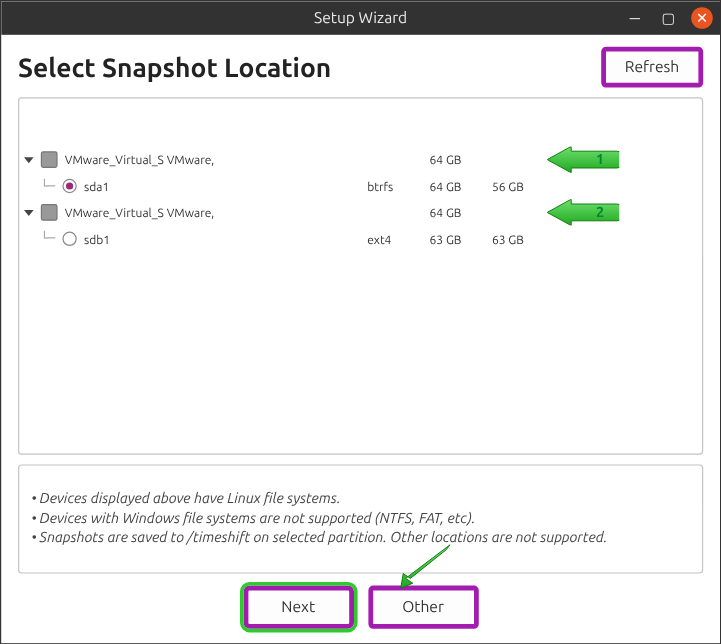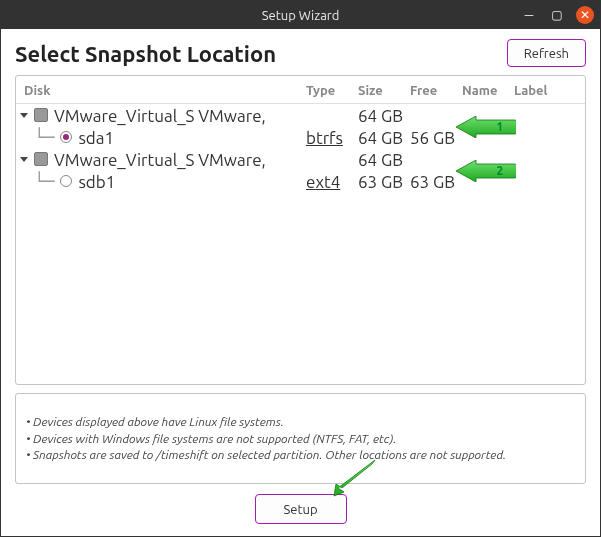--- a/index.html
+++ b/index.html
@@ -59,21 +59,21 @@
     margin-bottom: 8px;
     gap: 44px;
   }
   .page-title {
     font-size: 22px;
     font-weight: 700;
     color: #222;
   }
   .btn {
     background: #fdfdfd;
-    border: 1px solid #a21caf;
+    border: 4px solid #a21caf;
     border-radius: 4px;
     padding: 6px 16px;
     font-size: 13px;
     color: #333;
     cursor: pointer;
     font-family: inherit;
   }
   .list-frame {
     border: 1px solid #c4c4c4;
     border-radius: 3px;
@@ -90,34 +90,34 @@
     border-bottom: 1px solid #e0e0e0;
     height: 28px;
     align-items: center;
   }
   .col-disk { width: 290px; padding-left: 8px; }
   .col-type { width: 52px; }
   .col-size { width: 52px; }
   .col-free { width: 52px; }
   .col-name { width: 52px; }
   .col-label { flex: 1; }
-  .tree { font-size: 17px; color: #333; }
+  .tree { font-size: 10px; color: #333; margin-top: 40px; }
   .tree-row {
     display: flex;
     height: 22px;
     align-items: center;
   }
   .cell-disk {
     width: 290px;
     display: flex;
     align-items: center;
     gap: 4px;
     padding-left: 4px;
   }
-  .cell-type { width: 52px; text-decoration: underline; }
+  .cell-type { width: 52px; }
   .cell-size { width: 52px; }
   .cell-free { width: 52px; }
   .expander {
     width: 0; height: 0;
     border-left: 4px solid transparent;
     border-right: 4px solid transparent;
     border-top: 5px solid #444;
     margin-right: 2px;
   }
   .branch {
@@ -200,28 +200,20 @@
   </div>
 </div>
 
 <div class="content">
   <div class="header-row">
     <div class="page-title">Select Snapshot Location</div>
     <button class="btn">Refresh</button>
   </div>
 
   <div class="list-frame">
-    <div class="col-headers">
-      <div class="col-disk">Disk</div>
-      <div class="col-type">Type</div>
-      <div class="col-size">Size</div>
-      <div class="col-free">Free</div>
-      <div class="col-name">Name</div>
-      <div class="col-label">Label</div>
-    </div>
     <div class="tree">
       <div class="tree-row">
         <div class="cell-disk">
           <span class="expander"></span>
           <span class="disk-icon"></span>
           <span>VMware_Virtual_S VMware,</span>
         </div>
         <div class="cell-type"></div>
         <div class="cell-size">64 GB</div>
         <div class="cell-free"></div>
@@ -293,15 +285,16 @@
   <div class="button-row">
     <svg class="big-arrow" width="50" height="40">
       <defs>
           <linearGradient id="ga" x1="0" x2="0" y1="0" y2="1">
             <stop offset="0" stop-color="#6fe06f"></stop>
             <stop offset="1" stop-color="#1fa81f"></stop>
           </linearGradient>
         </defs>
       <path d="M45 2 L8 30 L14 34 L4 38 L6 26 L12 30 L42 6 Z" fill="url(#ga)" stroke="#0b7a0b" stroke-width="0.8"></path>
     </svg>
-    <button class="btn nav-btn">Setup</button>
+    <button class="btn nav-btn btn-highlight">Next</button>
+    <button class="btn nav-btn">Other</button>
   </div>
 </div>
 
 </body></html>

